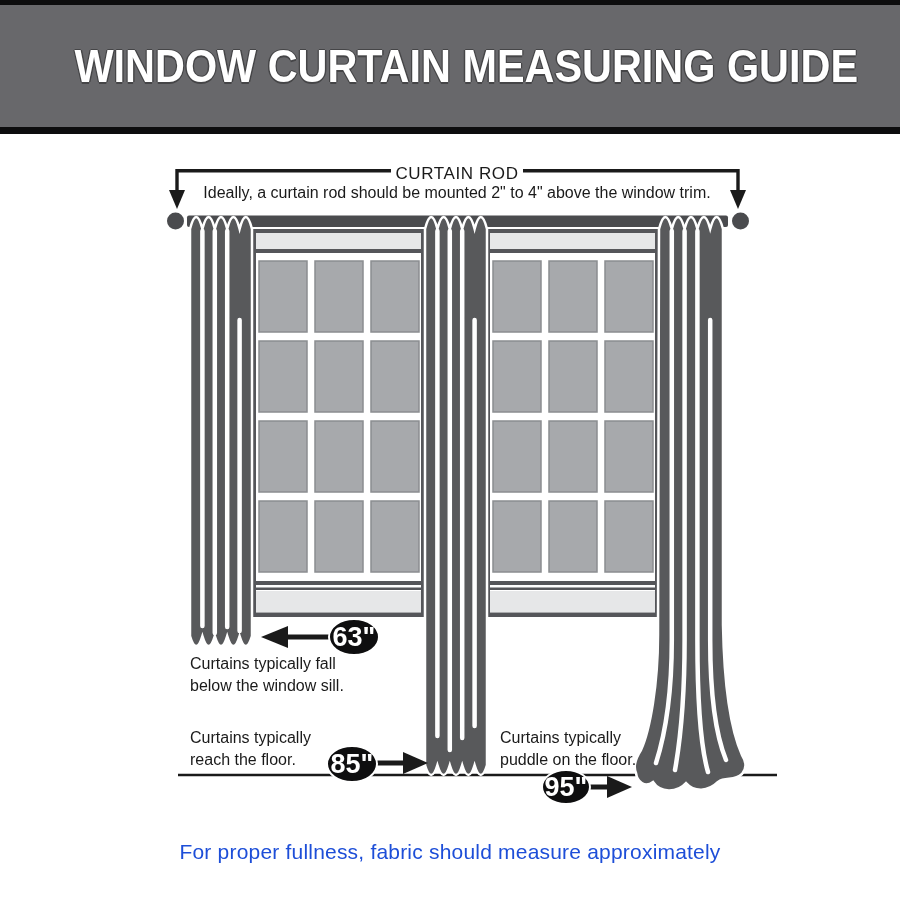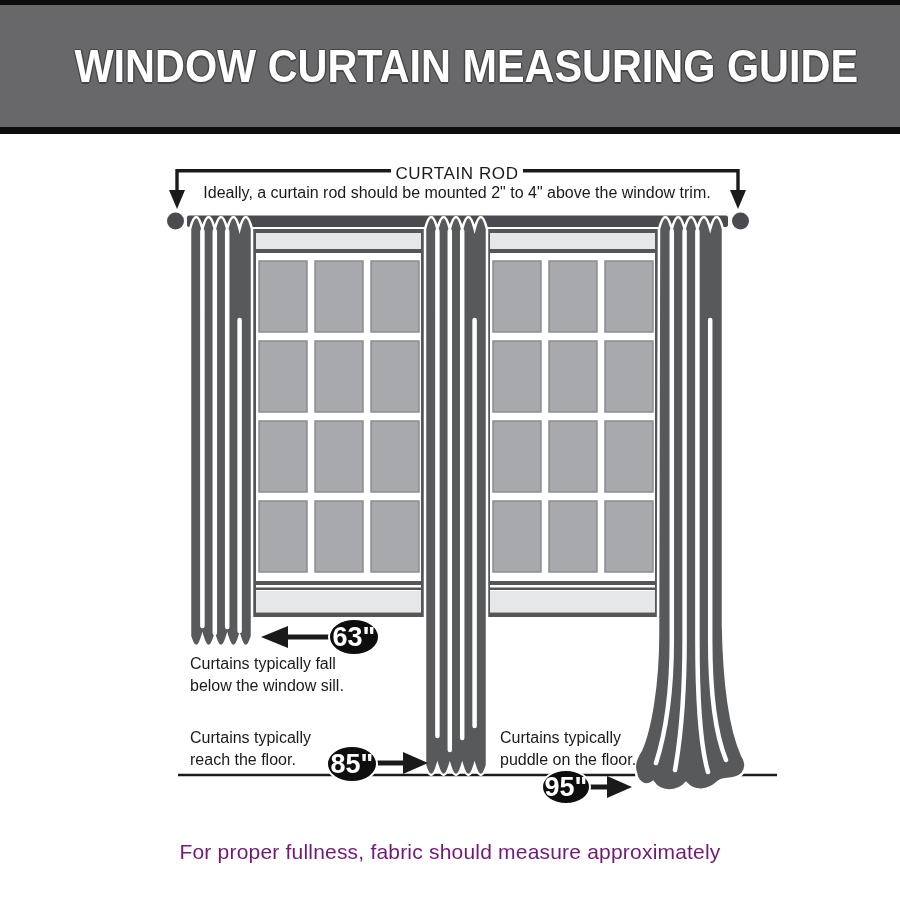--- a/index.html
+++ b/index.html
@@ -25,21 +25,21 @@
   .rodnote{font-size:16px;fill:#1a1a1a;text-anchor:middle;}
   .curt{fill:#58595b;stroke:#ffffff;stroke-width:2.5;}
   .fold{fill:none;stroke:#ffffff;stroke-width:4.5;stroke-linecap:round;}
   .floor{stroke:#1a1a1a;stroke-width:2.5;}
   .alin{stroke:#1a1a1a;stroke-width:5;}
   .oval{fill:#0e0e0f;stroke:#ffffff;stroke-width:2;}
   .onum{font-size:27px;font-weight:bold;fill:#ffffff;text-anchor:middle;}
   .cap{font-size:16px;fill:#1a1a1a;}
   
   .footer{position:absolute;top:838px;left:0;width:900px;text-align:center;
-          font-size:21px;line-height:27px;color:#701a75;letter-spacing:0.2px;}
+          font-size:21px;line-height:27px;color:#1d4ed8;letter-spacing:0.2px;}
 </style>
 </head>
 <body>
 
 <div id="stage">
 
   <div class="banner">
     <h1>WINDOW CURTAIN MEASURING GUIDE</h1>
   </div>
 

